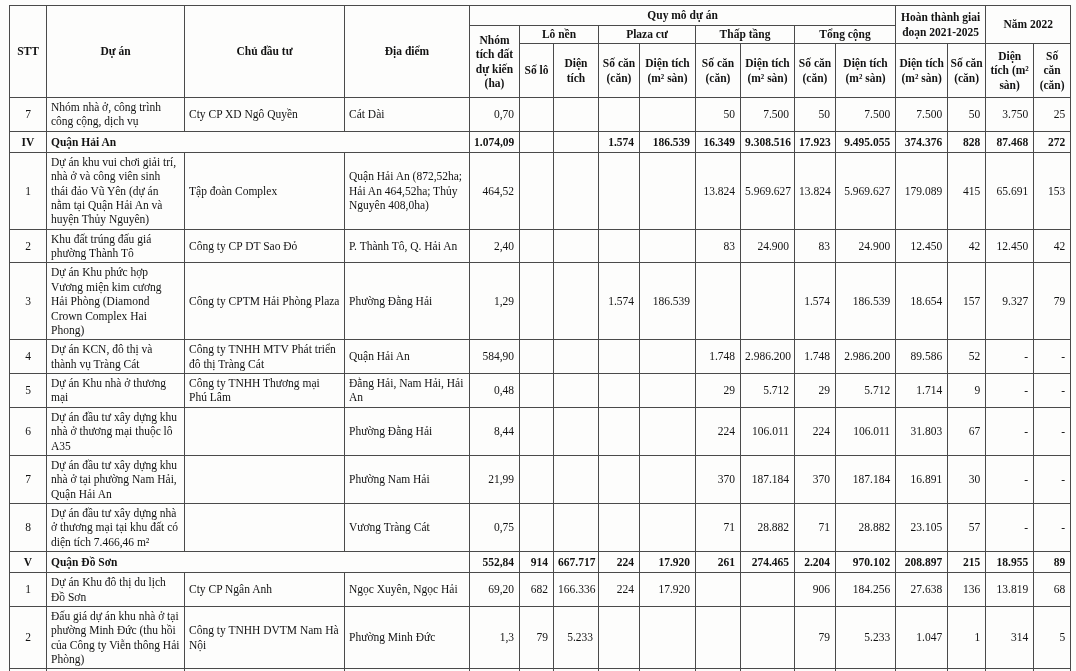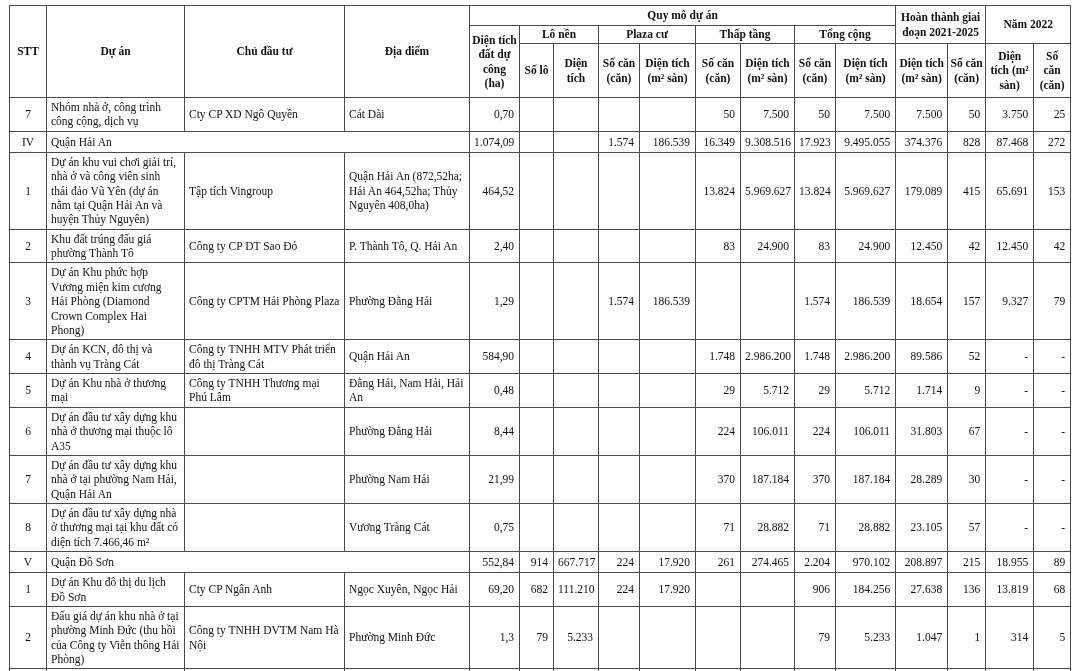--- a/index.html
+++ b/index.html
@@ -8,21 +8,21 @@
   .sheet{padding:5px 0 0 9px;}
   table{border-collapse:collapse;table-layout:fixed;width:1062px;background:#fdfdfc;}
   th,td{border:1px solid #4a4a4a;padding:2px 4px;vertical-align:middle;
         font-size:11.5px;line-height:1.25;overflow:hidden;}
   thead th{font-weight:bold;text-align:center;padding:1px 2px;}
   tr.hr1{height:20px;} tr.hr2{height:18px;} tr.hr3{height:54px;}
   tbody td{height:26px;}
   td.c0{text-align:center;}
   td.c1,td.c2,td.c3{text-align:left;}
   td.num{text-align:right;padding-right:5px;}
-  tr.section td{font-weight:normal;height:16px;margin-top:15px;}
+  tr.section td{font-weight:bold;height:16px;margin-top:15px;}
   tr.section td.sname{text-align:left;}
 </style>
 </head>
 <body>
 
 <div class="sheet">
   <table>
     <colgroup>
       <col style="width:37px">
         <col style="width:138px">
@@ -46,21 +46,21 @@
       <tr class="hr1">
         <th rowspan="3">STT</th>
         <th rowspan="3">Dự án</th>
         <th rowspan="3">Chủ đầu tư</th>
         <th rowspan="3">Địa điểm</th>
         <th colspan="9">Quy mô dự án</th>
         <th colspan="2" rowspan="2">Hoàn thành giai đoạn 2021-2025</th>
         <th colspan="2" rowspan="2">Năm 2022</th>
       </tr>
       <tr class="hr2">
-        <th rowspan="2">Diện tích đất dự công (ha)</th>
+        <th rowspan="2">Nhóm tích đất dự kiến (ha)</th>
         <th colspan="2">Lô nền</th>
         <th colspan="2">Plaza cư</th>
         <th colspan="2">Thấp tầng</th>
         <th colspan="2">Tổng cộng</th>
       </tr>
       <tr class="hr3">
         <th>Số lô</th>
         <th>Diện tích</th>
         <th>Số căn (căn)</th>
         <th>Diện tích (m² sàn)</th>
@@ -107,21 +107,21 @@
           <td class="c11 num">17.923</td>
           <td class="c12 num">9.495.055</td>
           <td class="c13 num">374.376</td>
           <td class="c14 num">828</td>
           <td class="c15 num">87.468</td>
           <td class="c16 num">272</td>
         </tr>
         <tr>
           <td class="c0">1</td>
           <td class="c1">Dự án khu vui chơi giải trí, nhà ở và công viên sinh thái đảo Vũ Yên (dự án nằm tại Quận Hải An và huyện Thủy Nguyên)</td>
-          <td class="c2">Tập tích Vingroup</td>
+          <td class="c2">Tập đoàn Complex</td>
           <td class="c3">Quận Hải An (872,52ha; Hải An 464,52ha; Thủy Nguyên 408,0ha)</td>
           <td class="c4 num">464,52</td>
           <td class="c5 num"></td>
           <td class="c6 num"></td>
           <td class="c7 num"></td>
           <td class="c8 num"></td>
           <td class="c9 num">13.824</td>
           <td class="c10 num">5.969.627</td>
           <td class="c11 num">13.824</td>
           <td class="c12 num">5.969.627</td>
@@ -232,21 +232,21 @@
           <td class="c3">Phường Nam Hải</td>
           <td class="c4 num">21,99</td>
           <td class="c5 num"></td>
           <td class="c6 num"></td>
           <td class="c7 num"></td>
           <td class="c8 num"></td>
           <td class="c9 num">370</td>
           <td class="c10 num">187.184</td>
           <td class="c11 num">370</td>
           <td class="c12 num">187.184</td>
-          <td class="c13 num">28.289</td>
+          <td class="c13 num">16.891</td>
           <td class="c14 num">30</td>
           <td class="c15 num">-</td>
           <td class="c16 num">-</td>
         </tr>
         <tr>
           <td class="c0">8</td>
           <td class="c1">Dự án đầu tư xây dựng nhà ở thương mại tại khu đất có diện tích 7.466,46 m²</td>
           <td class="c2"></td>
           <td class="c3">Vương Tràng Cát</td>
           <td class="c4 num">0,75</td>
@@ -280,21 +280,21 @@
           <td class="c15 num">18.955</td>
           <td class="c16 num">89</td>
         </tr>
         <tr>
           <td class="c0">1</td>
           <td class="c1">Dự án Khu đô thị du lịch Đồ Sơn</td>
           <td class="c2">Cty CP Ngân Anh</td>
           <td class="c3">Ngọc Xuyên, Ngọc Hải</td>
           <td class="c4 num">69,20</td>
           <td class="c5 num">682</td>
-          <td class="c6 num">111.210</td>
+          <td class="c6 num">166.336</td>
           <td class="c7 num">224</td>
           <td class="c8 num">17.920</td>
           <td class="c9 num"></td>
           <td class="c10 num"></td>
           <td class="c11 num">906</td>
           <td class="c12 num">184.256</td>
           <td class="c13 num">27.638</td>
           <td class="c14 num">136</td>
           <td class="c15 num">13.819</td>
           <td class="c16 num">68</td>

